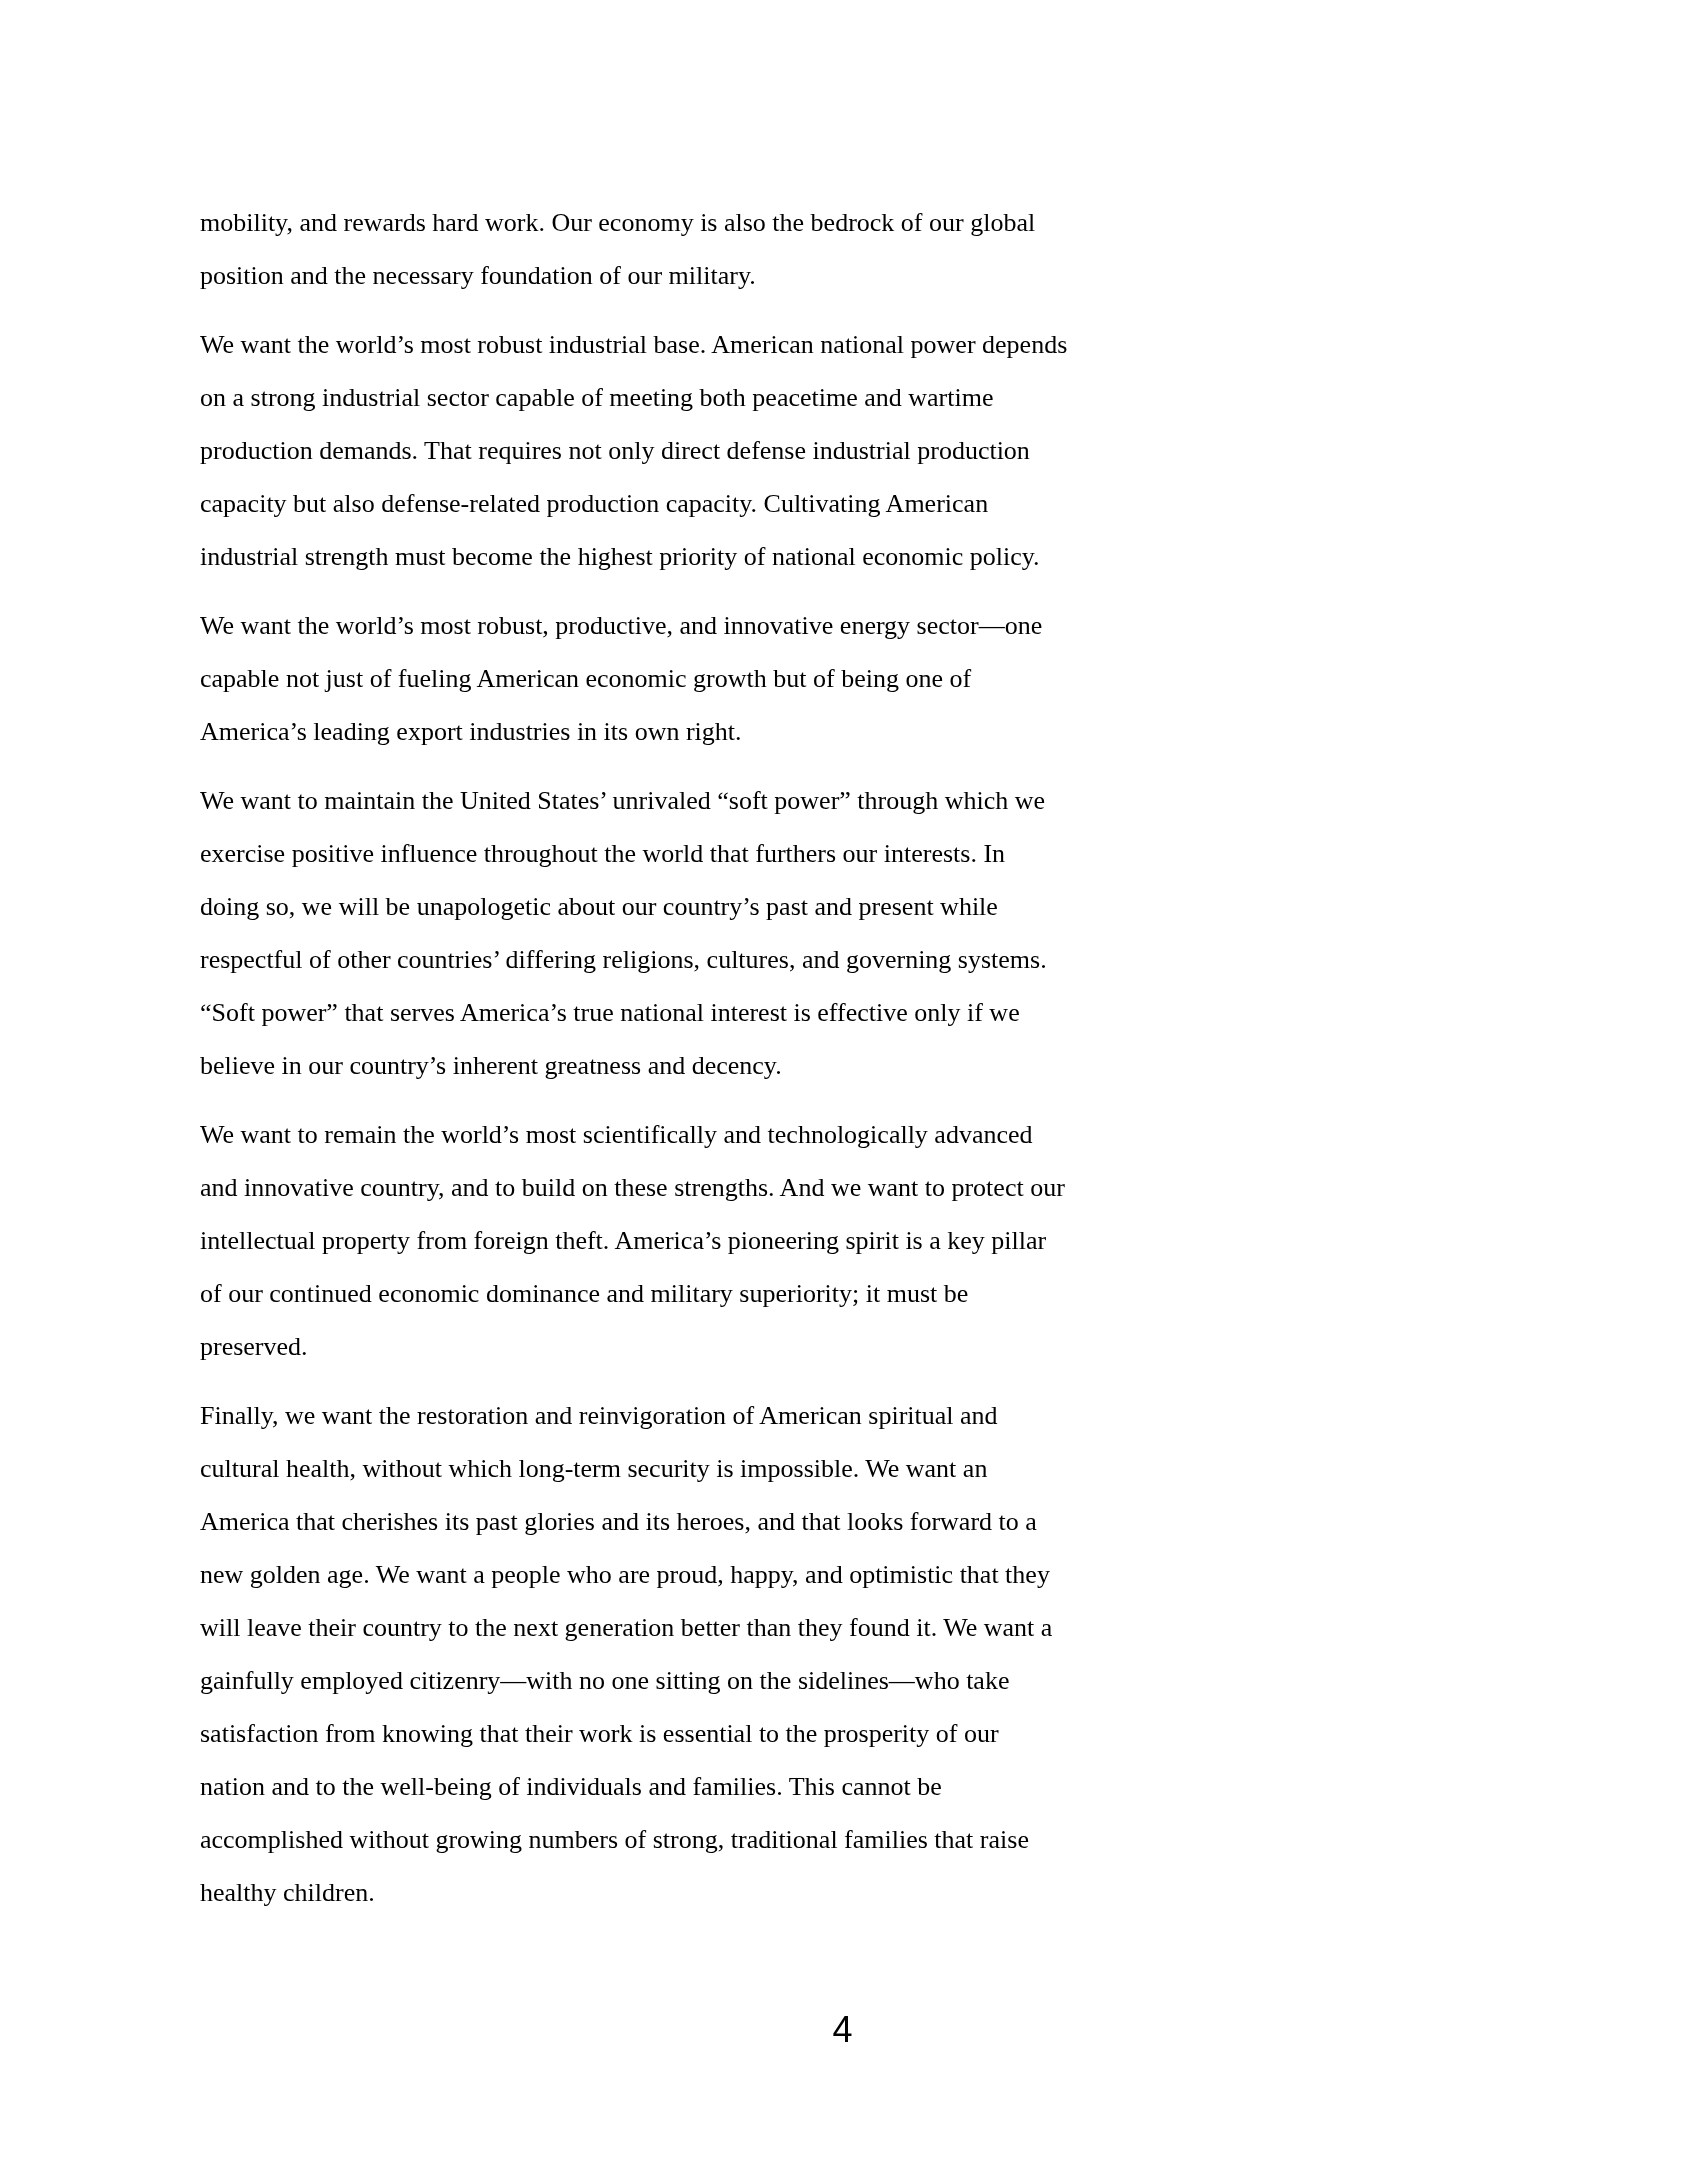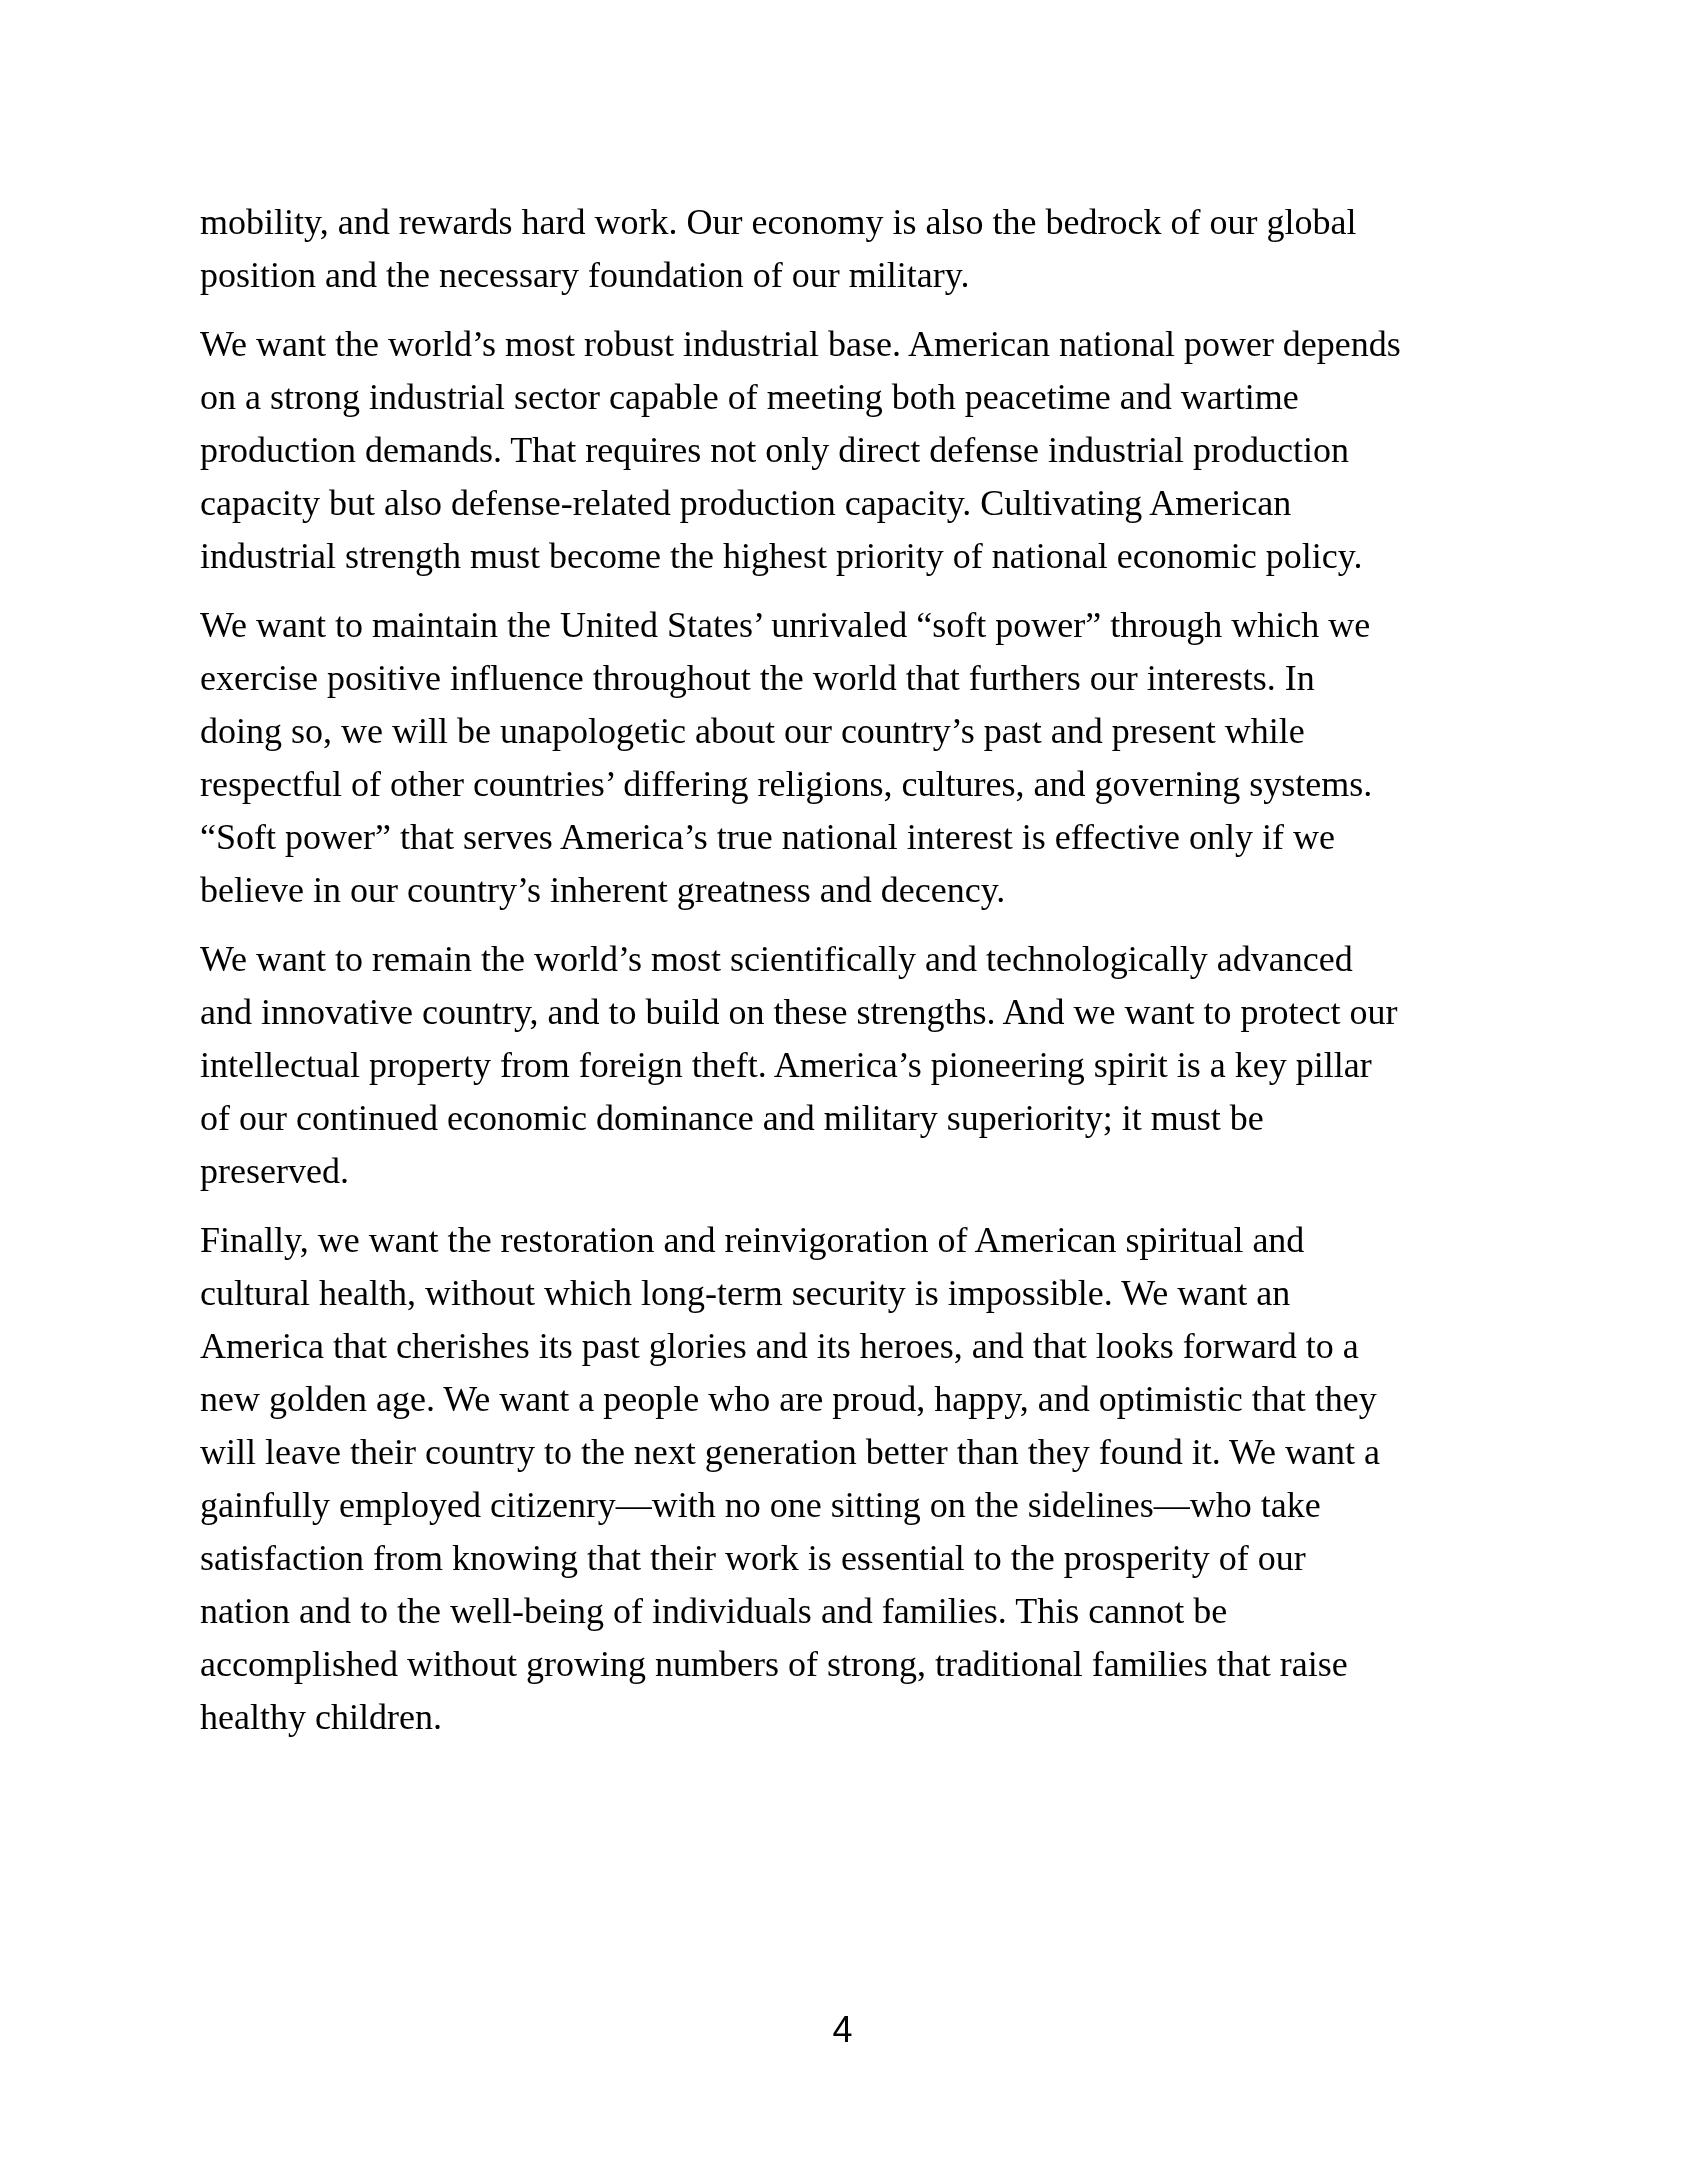--- a/index.html
+++ b/index.html
@@ -17,21 +17,21 @@
     color: #000000;
   }
   .content {
     position: absolute;
     left: 200px;
     top: 196px;
     width: 1303px;
   }
   .para {
     margin: 0 0 16px 0;
-    font-size: 36px;
+    font-size: 26px;
     line-height: 53px;
     white-space: pre;           
     letter-spacing: 0px;
   }
   .footer {
     position: absolute;
     left: 0;
     right: 0;
     top: 2012px;
     text-align: center;
@@ -46,20 +46,23 @@
 
 <div class="page">
   <main class="content">
       <p class="para">mobility, and rewards hard work. Our economy is also the bedrock of our global
 position and the necessary foundation of our military.</p>
       <p class="para">We want the world’s most robust industrial base. American national power depends
 on a strong industrial sector capable of meeting both peacetime and wartime
 production demands. That requires not only direct defense industrial production
 capacity but also defense-related production capacity. Cultivating American
 industrial strength must become the highest priority of national economic policy.</p>
+      <p class="para">We want the world’s most robust, productive, and innovative energy sector—one
+capable not just of fueling American economic growth but of being one of
+America’s leading export industries in its own right.</p>
       <p class="para">We want to maintain the United States’ unrivaled “soft power” through which we
 exercise positive influence throughout the world that furthers our interests. In
 doing so, we will be unapologetic about our country’s past and present while
 respectful of other countries’ differing religions, cultures, and governing systems.
 “Soft power” that serves America’s true national interest is effective only if we
 believe in our country’s inherent greatness and decency.</p>
       <p class="para">We want to remain the world’s most scientifically and technologically advanced
 and innovative country, and to build on these strengths. And we want to protect our
 intellectual property from foreign theft. America’s pioneering spirit is a key pillar
 of our continued economic dominance and military superiority; it must be

